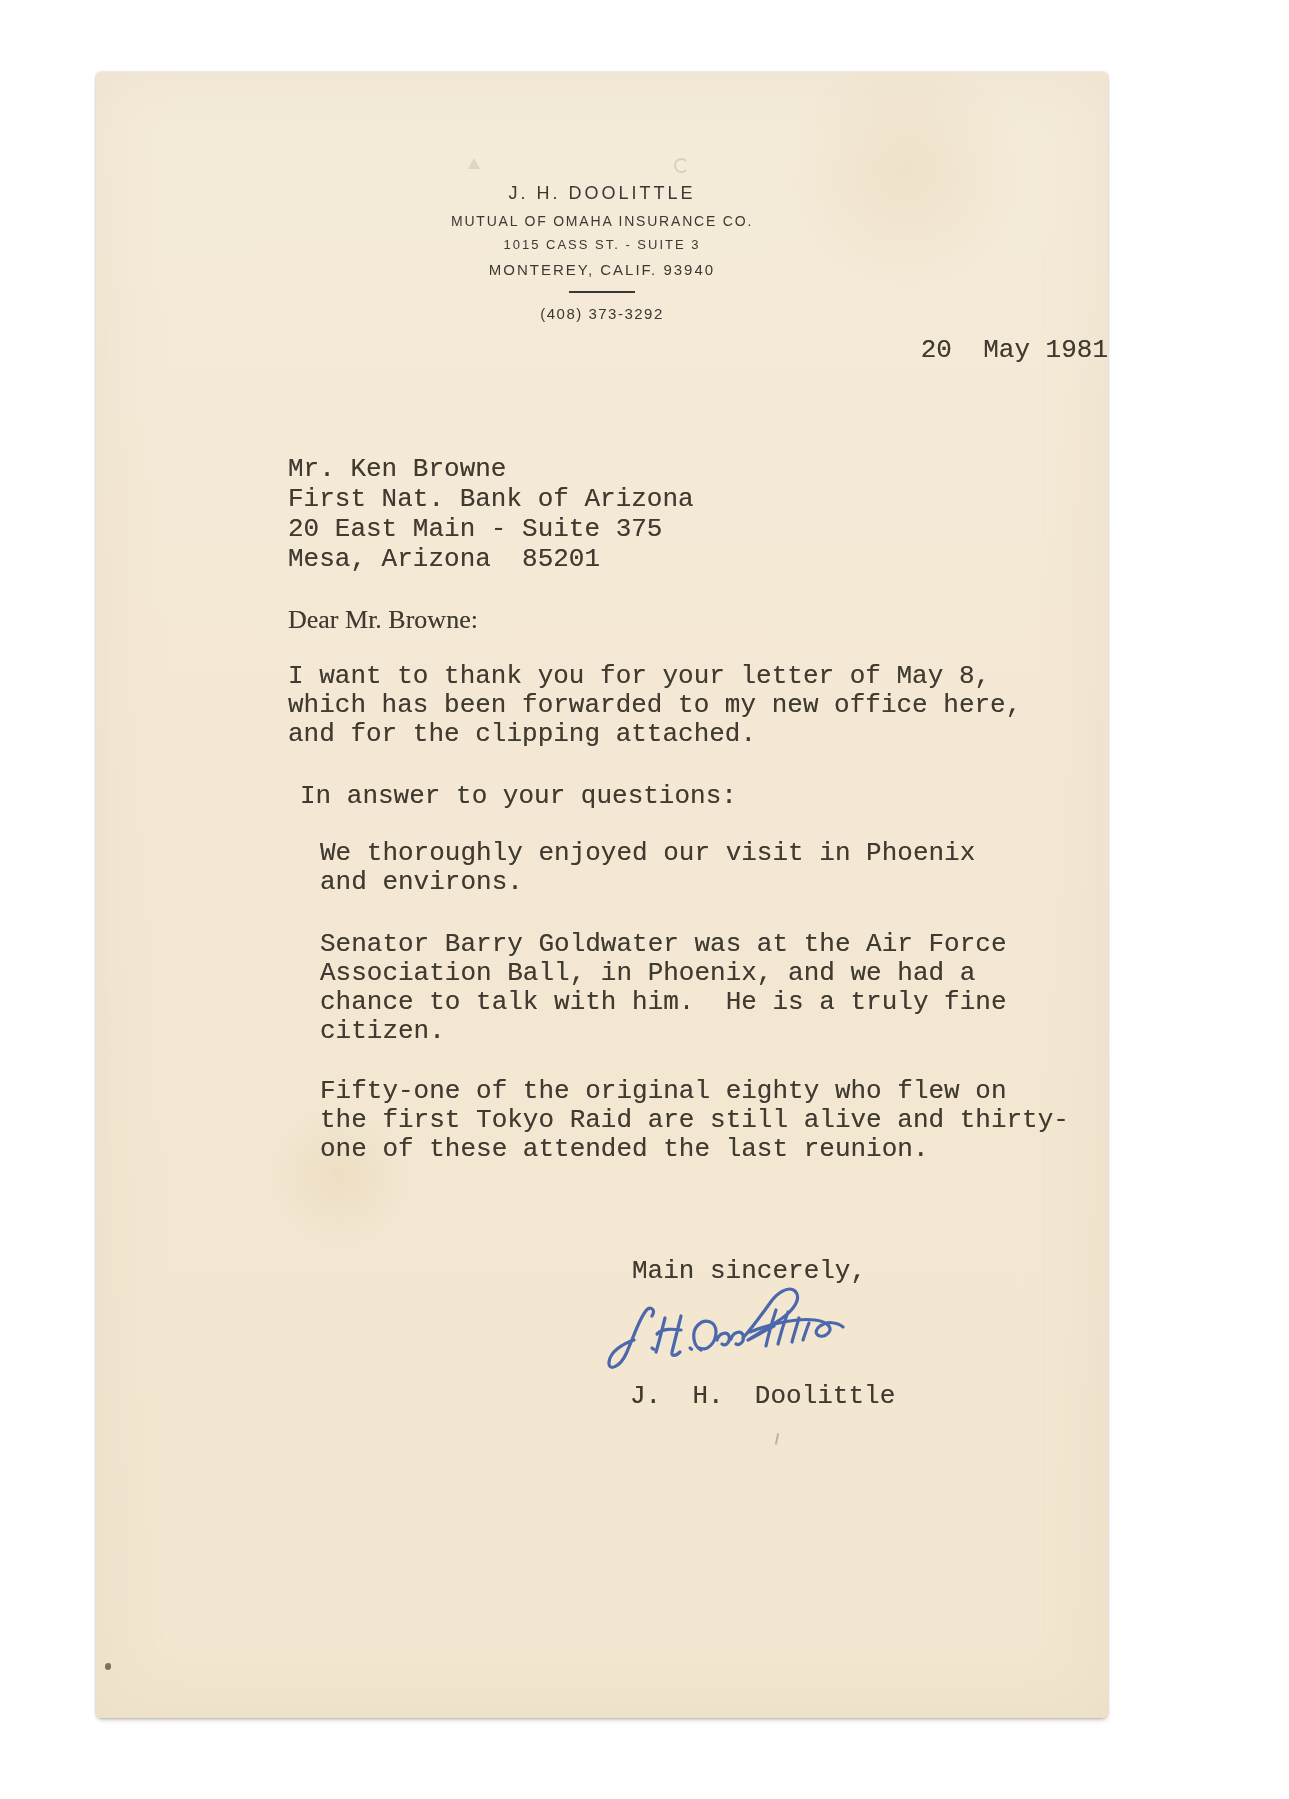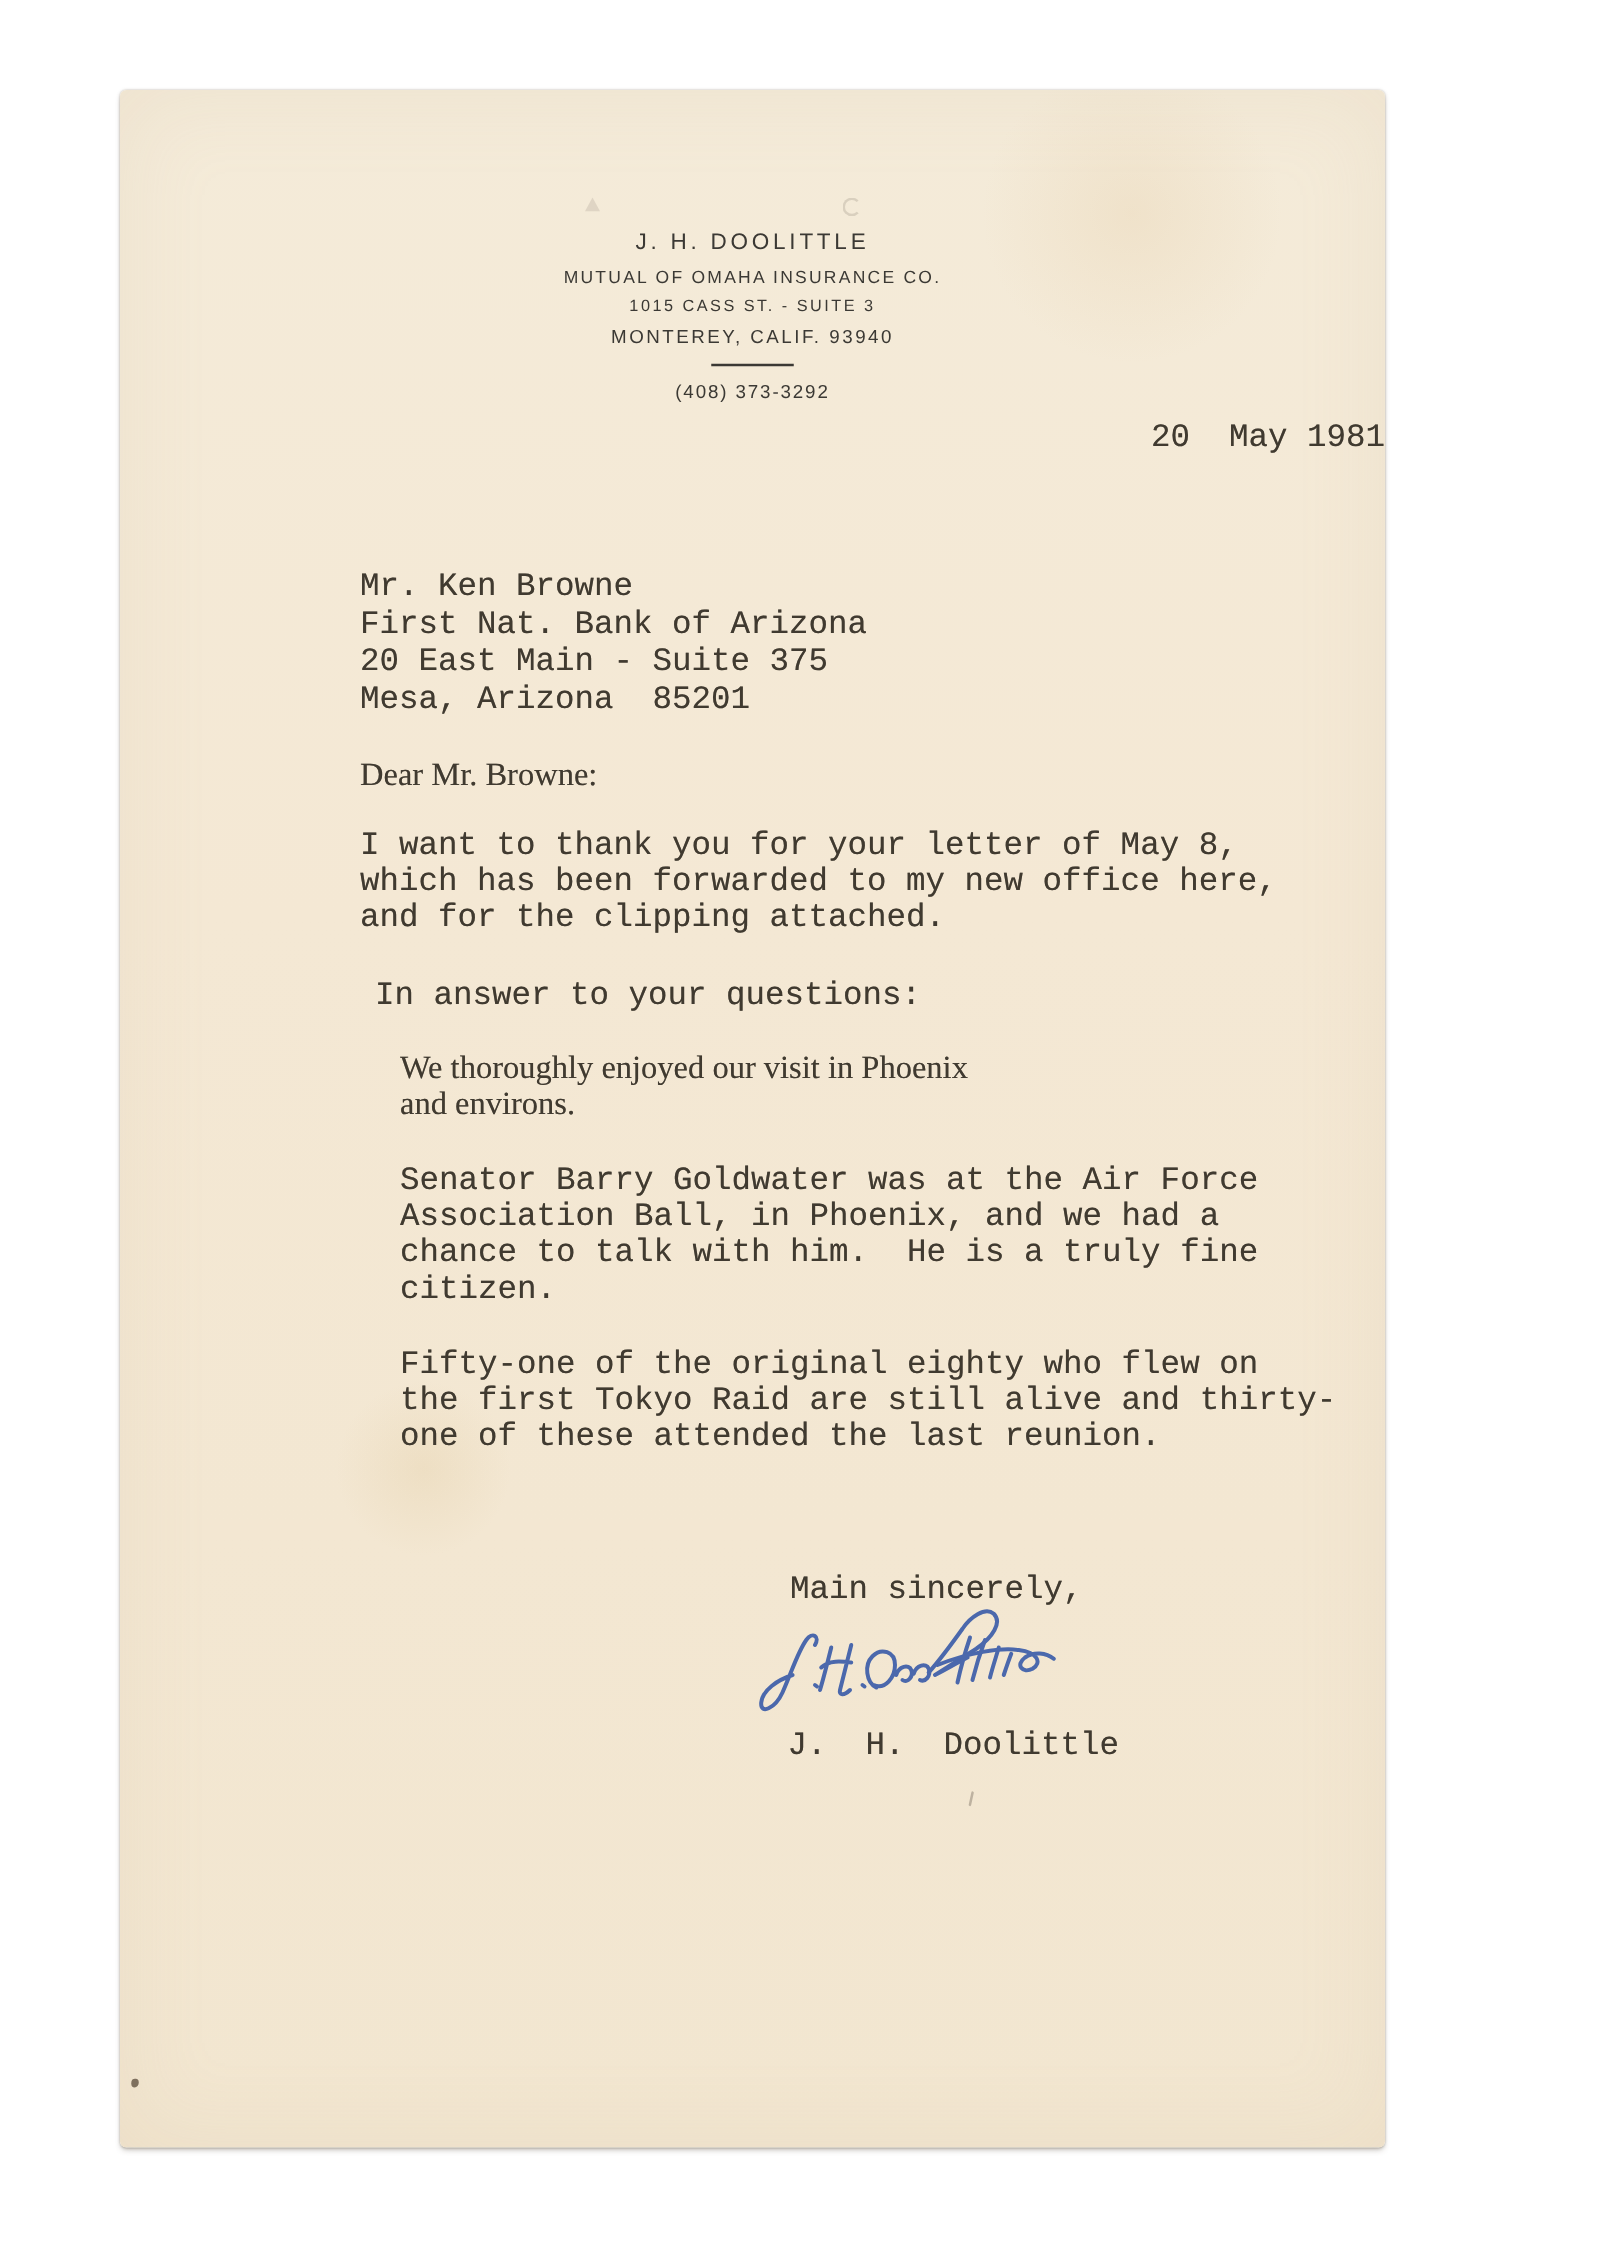--- a/index.html
+++ b/index.html
@@ -20,21 +20,21 @@
   .lh-city{top:189px;font-size:15px;letter-spacing:2px;}
   .lh-rule{position:absolute;left:50%;top:219px;width:66px;height:2px;margin-left:-33px;background:#3b3934;}
   .lh-phone{top:233px;font-size:15px;letter-spacing:1.5px;font-weight:400;}
   .type{position:absolute;font-family:"Liberation Mono", monospace;font-size:26px;line-height:29px;
         color:#403a30;white-space:pre;text-shadow:0 0 0.5px rgba(64,58,48,0.55);}
   .date{left:0;right:0;top:264px;text-align:right;}
   .recipient{left:192px;top:382px;line-height:30px;}
   .salutation{left:192px;top:533px;font-family:Liberation Serif, serif;}
   .p0{left:192px;top:590px;}
   .p1{left:204px;top:710px;text-align:right;}
-  .p2{left:224px;top:767px;font-family:Liberation Serif, serif;}
+  .p2{left:224px;top:767px;}
   .p3{left:224px;top:858px;}
   .p4{left:224px;top:1005px;}
   .p5{left:192px;top:1122px;}
   .closing{left:536px;top:1185px;}
   .typedname{left:534px;top:1310px;}
   .signature{position:absolute;left:504px;top:1200px;width:280px;height:130px;}
   
   .pencil-tri{position:absolute;left:372px;top:86px;width:0;height:0;
       border-left:6px solid transparent;border-right:6px solid transparent;
       border-bottom:11px solid rgba(125,115,100,0.22);opacity:0.8;}

